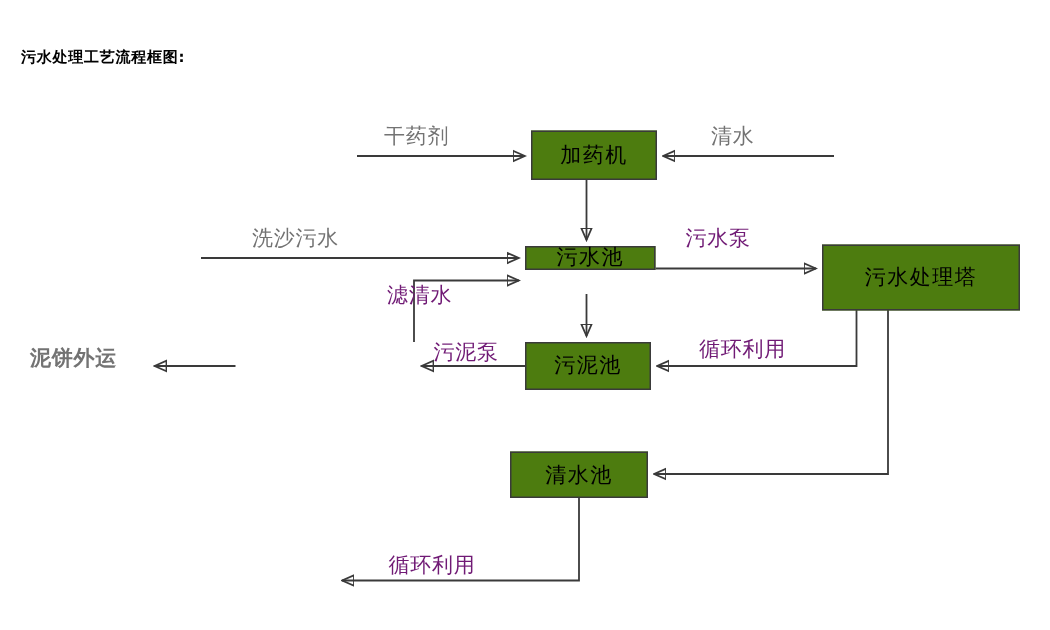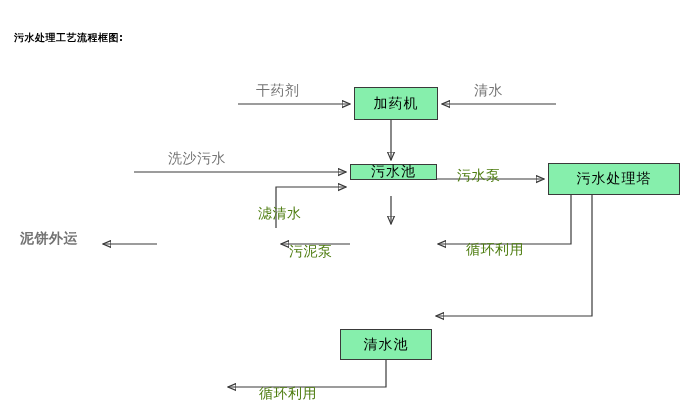--- a/index.html
+++ b/index.html
@@ -25,36 +25,35 @@
     font-weight: bold;
     color: #000000;
     letter-spacing: 0.5px;
     white-space: nowrap;
     margin-top: 13px;
   }
   .node {
     position: absolute;
     box-sizing: border-box;
     border: 1px solid #3a3a3a;
-    background: #86efac;
+    background: #4d7c0f;
     color: #000000;
     font-size: 14px;
     display: flex;
     align-items: center;
     justify-content: center;
     white-space: nowrap;
     letter-spacing: 1px;
   }
   .edge-label {
     position: absolute;
     font-size: 14px;
-    color: #4d7c0f;
+    color: #701a75;
     white-space: nowrap;
     letter-spacing: 0.5px;
-    margin-top: 17px;
   }
   .terminal-label {
     position: absolute;
     font-size: 14px;
     color: #737373;
     white-space: nowrap;
     letter-spacing: 0.5px;
   }
   svg#wires {
     position: absolute;
@@ -110,27 +109,30 @@
   </svg>
 
   <div class="node" style="left:354px; top:87px; width:84px; height:33px;">
     <span>加药机</span>
   </div>
 
   <div class="node" style="left:350px; top:164px; width:87px; height:16px;">
     <span>污水池</span>
   </div>
 
-  <div class="node" style="left:548px; top:163px; width:132px; height:32px;justify-content:center;">
+  <div class="node" style="left:548px; top:163px; width:132px; height:44px;justify-content:center;">
     <span>污水处理塔</span>
   </div>
 
 
+  <div class="node" style="left:350px; top:228px; width:84px; height:32px;">
+    <span>污泥池</span>
+  </div>
 
-  <div class="node" style="left:340px; top:301px; width:92px; height:31px;margin-top:28px;">
+  <div class="node" style="left:340px; top:301px; width:92px; height:31px;">
     <span>清水池</span>
   </div>
 
   <div class="terminal-label" style="left:256px; top:82px;">干药剂</div>
 
   <div class="terminal-label" style="left:474px; top:82px;">清水</div>
 
   <div class="terminal-label" style="left:168px; top:150px;">洗沙污水</div>
 
   <div class="terminal-label" style="left:20px; top:230px;font-weight:bold;">泥饼外运</div>

